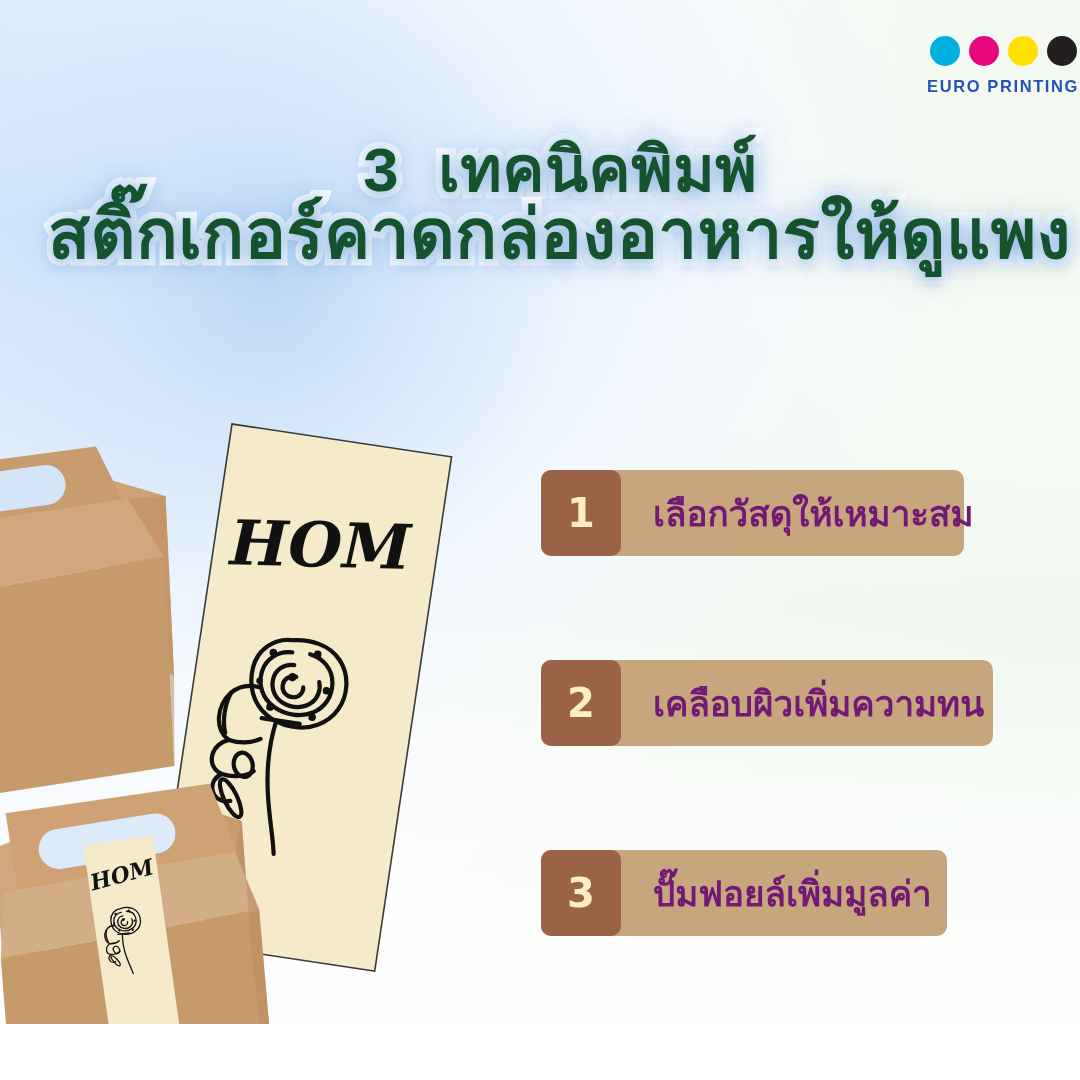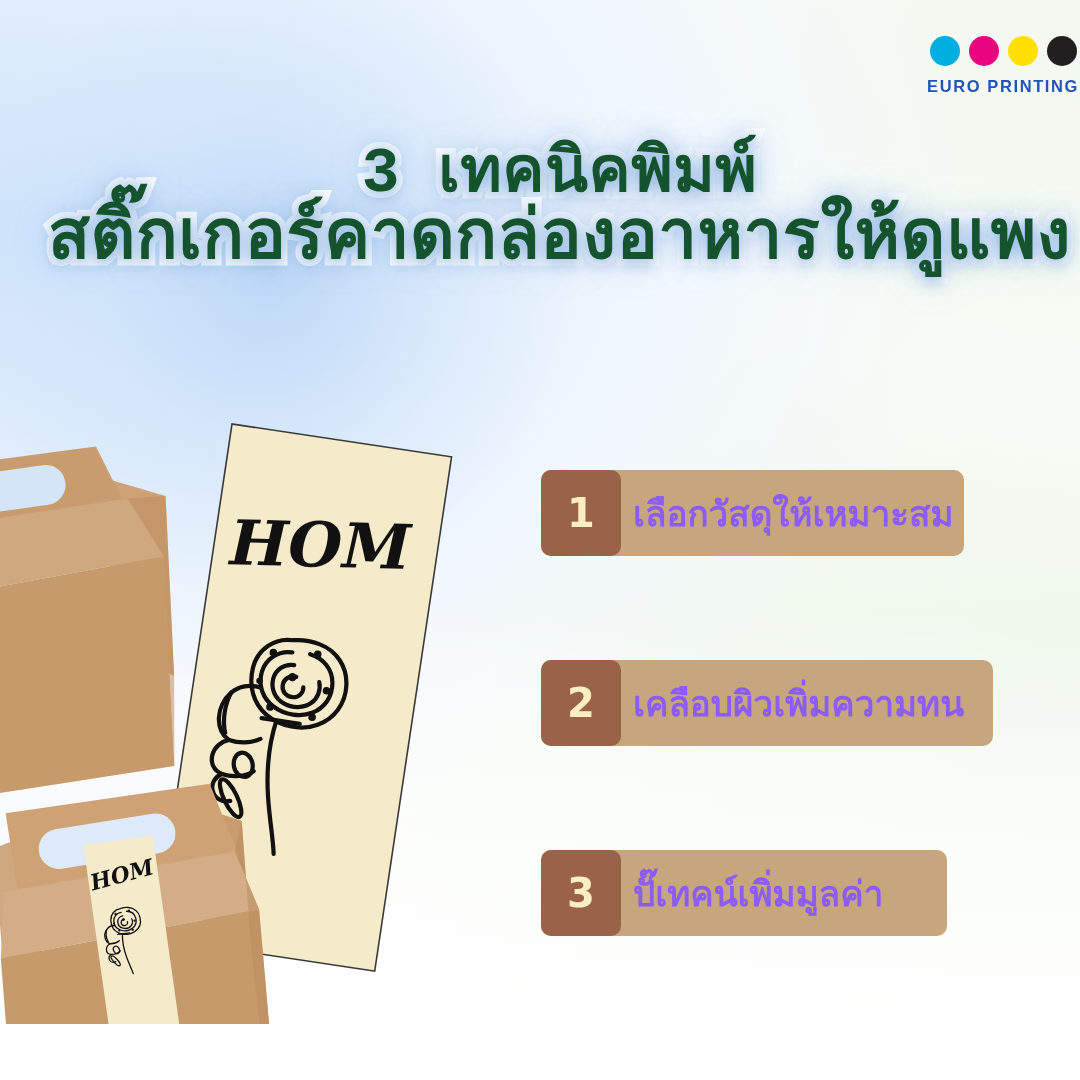--- a/index.html
+++ b/index.html
@@ -67,22 +67,22 @@
     background:#c8a67d;
   }
   .step-num{
     position:absolute;left:0;top:0;width:80px;height:86px;border-radius:10px;
     background:#9a6348;
     display:flex;align-items:center;justify-content:center;
     color:#fbeec2;font-size:40px;font-weight:bold;
     font-family:"DejaVu Sans","Liberation Sans",sans-serif;
   }
   .step-label{
-    position:absolute;left:92px;top:0;height:86px;display:flex;align-items:center;
-    color:#8b5cf6;font-size:35px;font-weight:bold;white-space:nowrap;
+    position:absolute;left:112px;top:0;height:86px;display:flex;align-items:center;
+    color:#701a75;font-size:35px;font-weight:bold;white-space:nowrap;
     font-family:"DejaVu Sans","Liberation Sans",sans-serif;
   }
   .step-1 .step-bar{width:423px;}
   .step-2 .step-bar{width:452px;}
   .step-3 .step-bar{width:406px;}
 
   
   .art{position:absolute;left:0;top:0;width:560px;height:1080px;}
   svg.artsvg{position:absolute;left:0;top:0;}
   .hom-script{
@@ -217,18 +217,18 @@
 
     <div class="step step-2">
       <div class="step-bar"></div>
       <div class="step-num">2</div>
       <div class="step-label">เคลือบผิวเพิ่มความทน</div>
     </div>
 
     <div class="step step-3">
       <div class="step-bar"></div>
       <div class="step-num">3</div>
-      <div class="step-label">ปั๊เทคน์เพิ่มมูลค่า</div>
+      <div class="step-label">ปั๊มฟอยล์เพิ่มมูลค่า</div>
     </div>
 
   </div>
 
 </div>
 
 </body></html>

